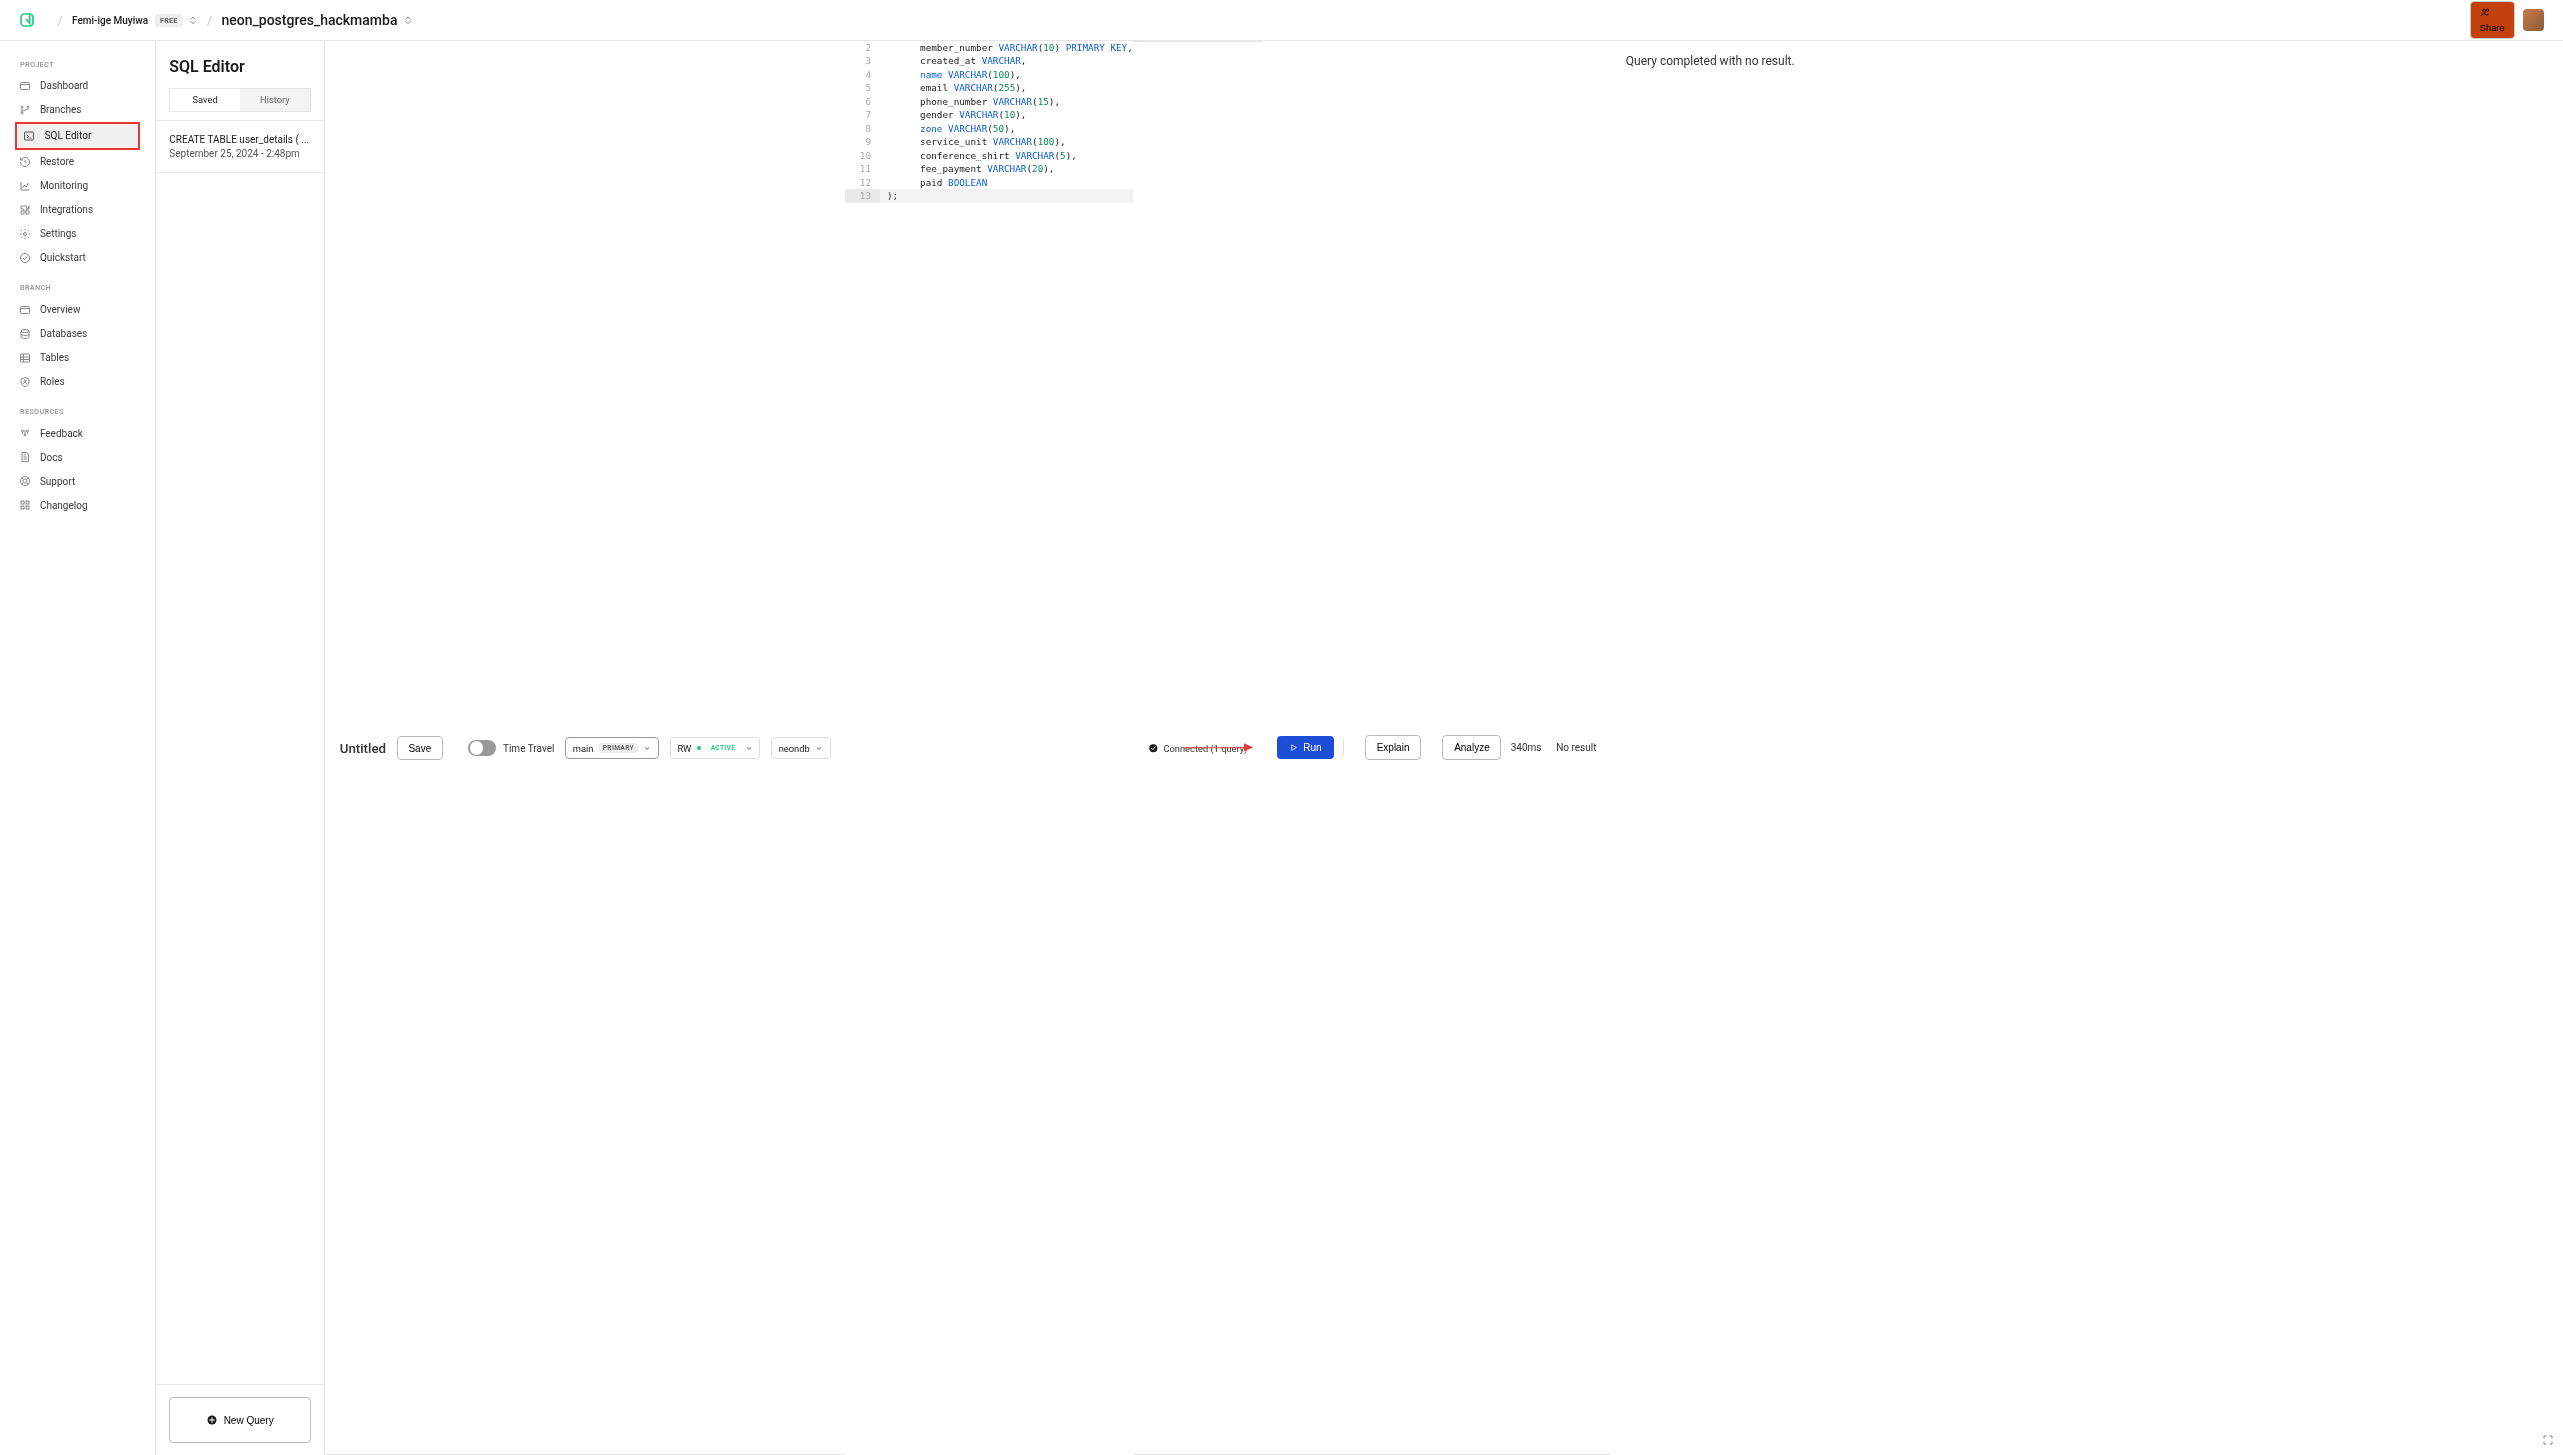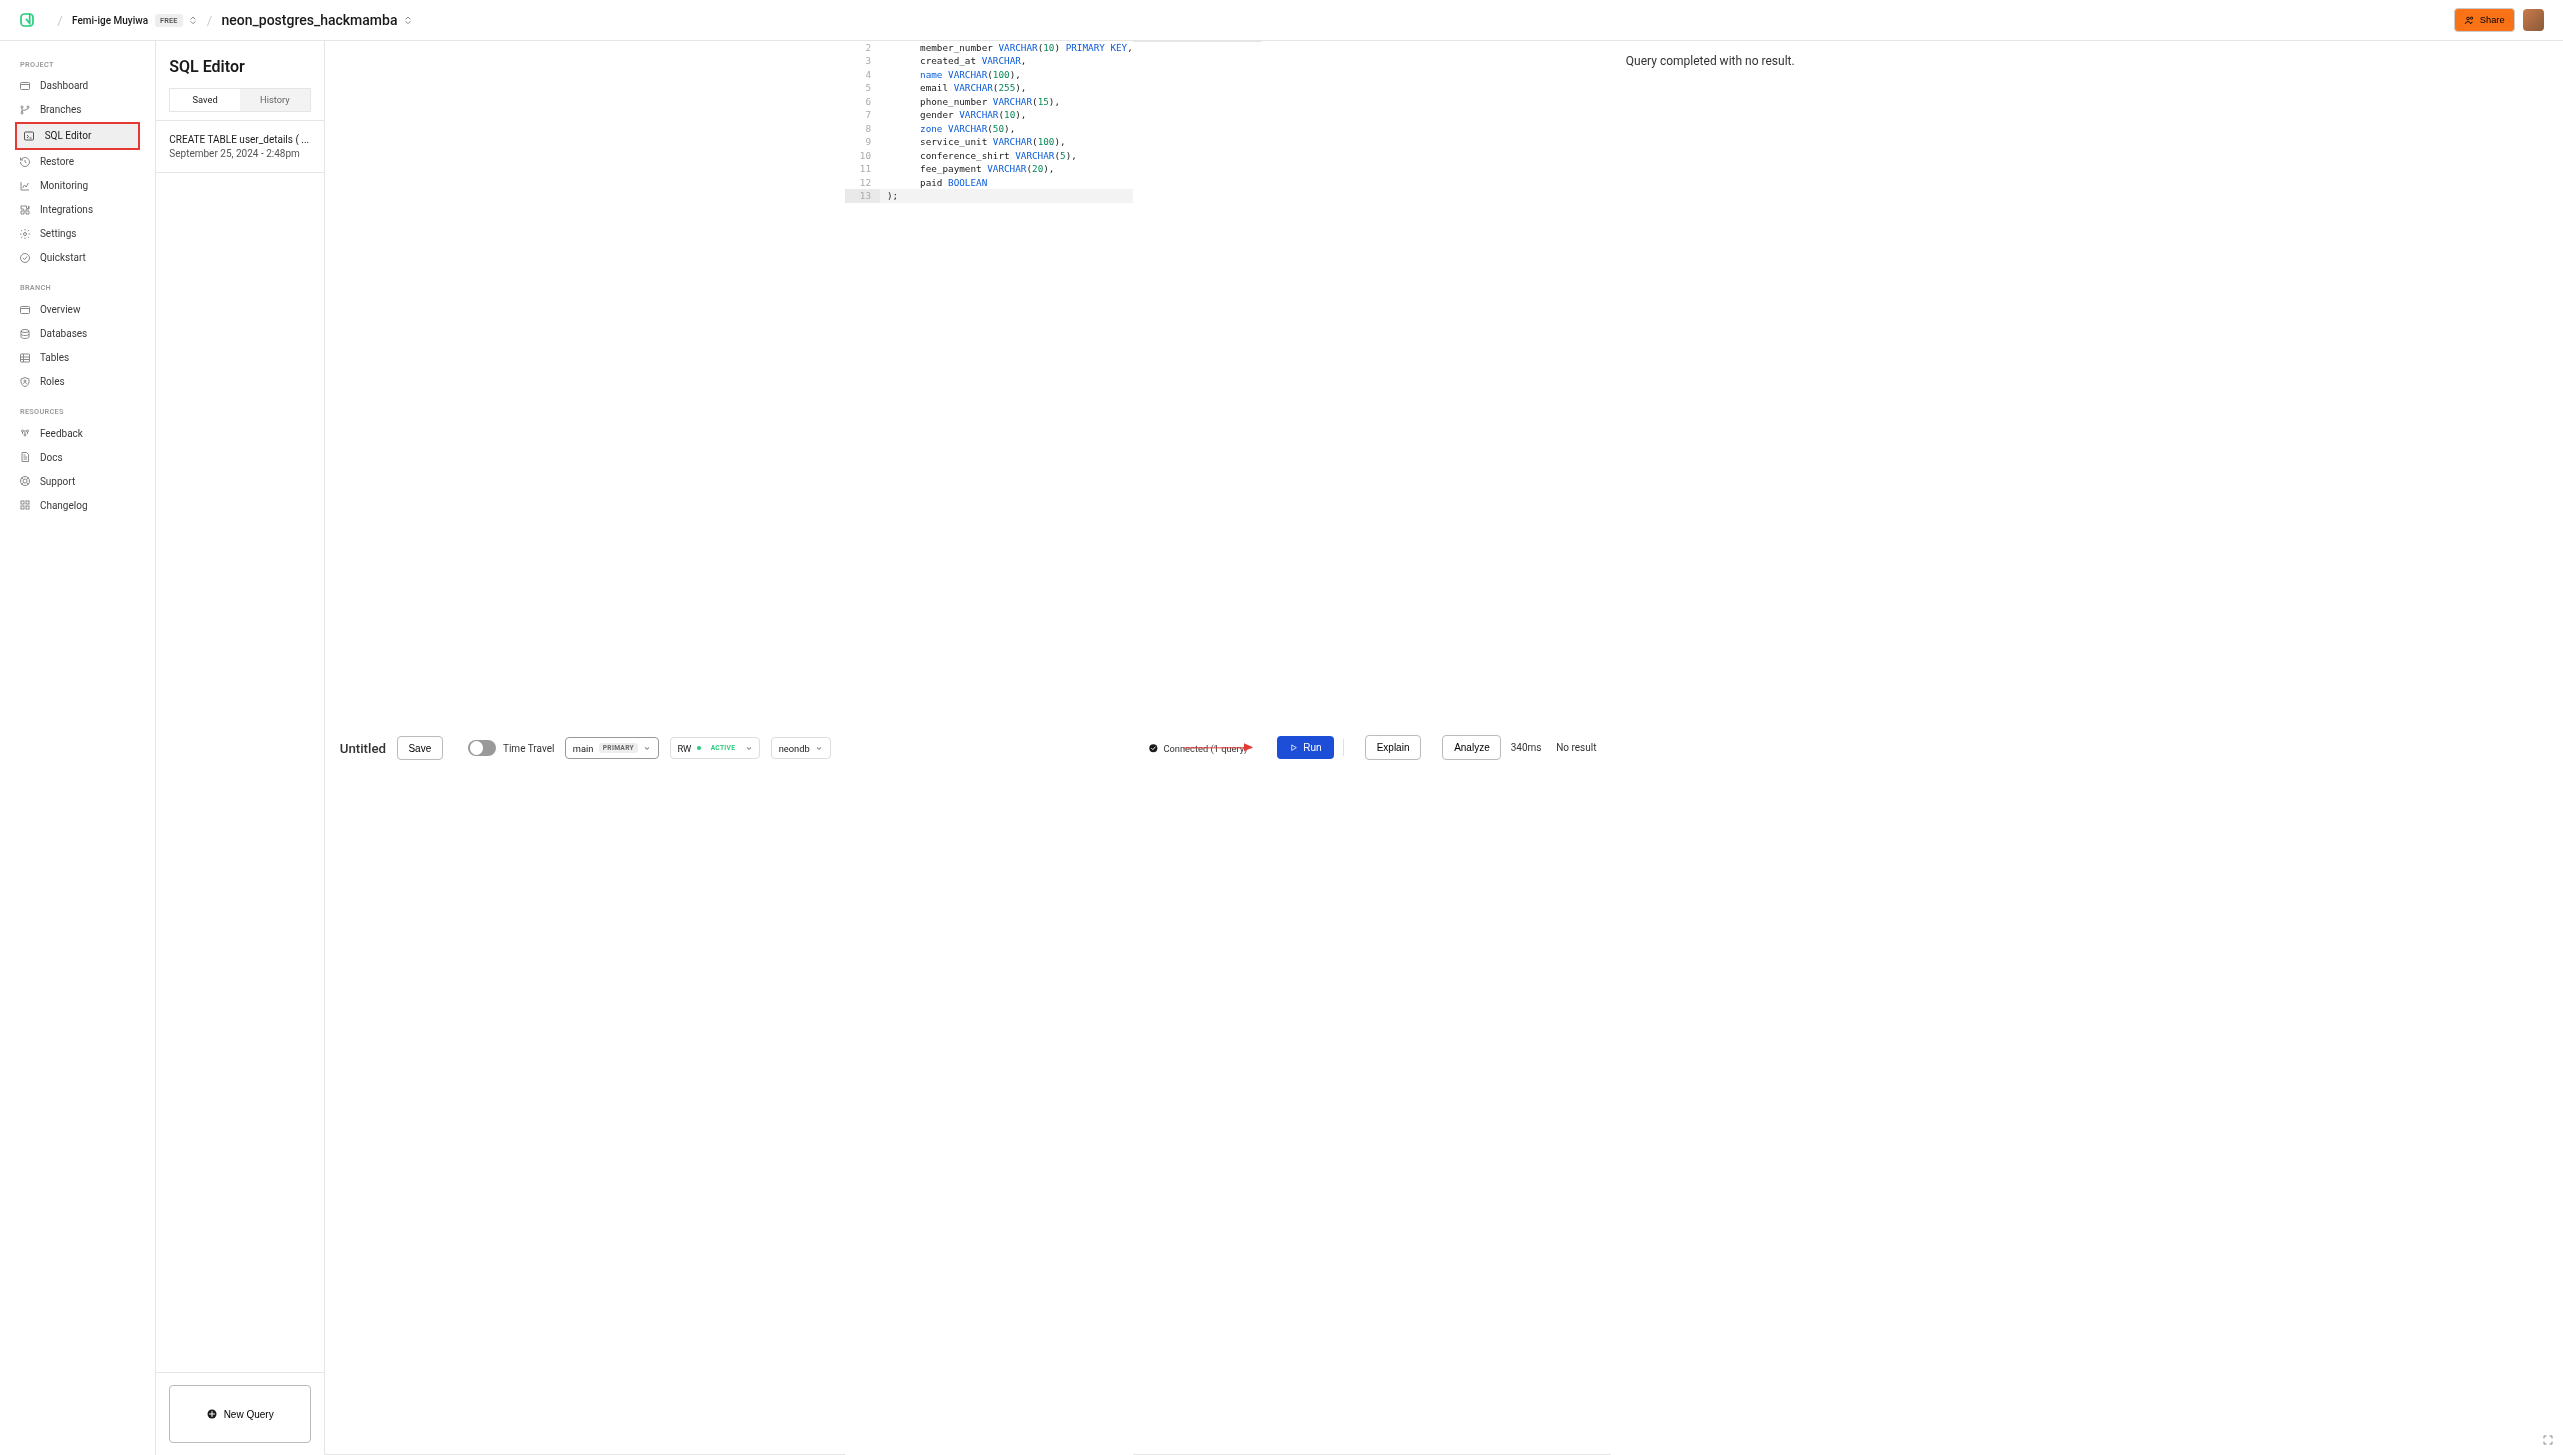--- a/index.html
+++ b/index.html
@@ -5,42 +5,42 @@
 * { box-sizing: border-box; margin: 0; padding: 0; }
 body { font-family: -apple-system, BlinkMacSystemFont, "Segoe UI", Roboto, sans-serif; font-size: 9.3px; color: #1a1a1a; background: #fff; }
 .topbar { display: flex; align-items: center; height: 41px; padding: 0 18.7px; border-bottom: 0.7px solid #e5e5e5; }
 .logo { width: 16px; height: 16px; margin-right: 13.3px; }
 .crumb-sep { color: #ccc; margin: 0 9.3px; font-size: 13.3px; }
 .crumb-user { font-weight: 500; color: #1a1a1a; font-size: 10px; }
 .badge-free { background: #eee; color: #555; font-size: 7.3px; font-weight: 600; letter-spacing: 0.1px; padding: 2px 5.3px; border-radius: 2.7px; margin-left: 6.7px; }
 .crumb-updown { color: #888; margin-left: 6.7px; }
 .crumb-project { font-weight: 500; font-size: 14px; }
 .topbar-right { margin-left: auto; display: flex; align-items: center; gap: 8px; }
-.share-btn { border: 0.7px solid #ccc; background: #f97316; border-radius: 4px; padding: 5.3px 9.3px; font-size: 9.3px; font-weight: 500; display: flex; align-items: flex-start; gap: 4.7px; cursor: pointer; }
+.share-btn { border: 0.7px solid #ccc; background: #c2410c; border-radius: 4px; padding: 5.3px 9.3px; font-size: 9.3px; font-weight: 500; display: flex; align-items: flex-start; gap: 4.7px; cursor: pointer; flex-direction: column; }
 .avatar { width: 21.4px; height: 21.4px; border-radius: 4px; background: linear-gradient(135deg,#c97a4a,#8a5a3a); }
 .layout { display: flex; height: calc(100vh - 41px); }
 .sidebar { width: 155px; padding: 14.7px 0 6.7px 0; overflow-y: auto; }
 .side-label { font-size: 7.3px; font-weight: 600; letter-spacing: 0.3px; color: #9a9a9a; padding: 4px 20px 5.3px; }
 .side-item { display: flex; align-items: center; gap: 9.3px; padding: 6px 9.3px; margin: 0 9.3px; border-radius: 4px; color: #3a3a3a; font-size: 10px; cursor: pointer; }
 .side-item.active { background: #efefef; color: #1a1a1a; }
 .side-item.highlight { border: 2px solid #e53935; border-radius: 0; margin: 0 14.7px 0 14.7px; padding: 6px 6.7px; }
 .side-item .ic { width: 12px; height: 12px; color: #888; flex-shrink: 0; }
 .side-item.active .ic { color: #555; }
 .editor-col { width: 170px; border-left: 0.7px solid #e5e5e5; border-right: 0.7px solid #e5e5e5; display: flex; flex-direction: column; }
 .editor-title { font-size: 16px; font-weight: 600; padding: 16px 13.3px 12px; }
 .tabs-row { display: flex; margin: 0 13.3px 8px; border: 0.7px solid #e5e5e5; border-radius: 0; overflow: hidden; }
 .tab { flex: 1; text-align: center; padding: 5.3px 0; font-size: 9.3px; cursor: pointer; }
 .tab.inactive { background: #f3f3f3; color: #666; }
 .tab.active-tab { background: #fff; color: #1a1a1a; }
 .history-panel { border-top: 0.7px solid #e5e5e5; border-bottom: 0.7px solid #e5e5e5; padding: 13.3px; flex-shrink: 0; }
 .hist-q { font-size: 10px; color: #1a1a1a; margin-bottom: 2.7px; white-space: nowrap; overflow: hidden; text-overflow: ellipsis; }
 .hist-ts { font-size: 10px; color: #555; }
 .history-spacer { flex: 1; }
 .newq-row { padding: 12px 13.3px; border-top: 0.7px solid #e5e5e5; }
-.newq-btn { width: 100%; border: 0.7px solid #bbb; background: #fff; border-radius: 4px; padding: 22px 0; font-size: 10px; font-weight: 500; display: flex; align-items: center; justify-content: center; gap: 5.3px; cursor: pointer; text-align: right; }
+.newq-btn { width: 100%; border: 0.7px solid #bbb; background: #fff; border-radius: 4px; padding: 16px 0; font-size: 10px; font-weight: 500; display: flex; align-items: center; justify-content: center; gap: 5.3px; cursor: pointer; text-align: right; }
 .main { flex: 1; display: flex; flex-direction: row; background: #fafafa; }
 .main-top { display: flex; align-items: center; padding: 13.3px 14.7px 12px; gap: 10.7px; border-bottom: 0.7px solid #e5e5e5; background: #fff; flex-wrap: wrap; }
 .q-title { font-size: 13.3px; font-weight: 500; color: #333; }
 .save-btn { border: 0.7px solid #bbb; background: #fff; border-radius: 4px; padding: 5.3px 10.7px; font-size: 10px; font-weight: 500; cursor: pointer; margin-left: auto; }
 .toggle-wrap { display: flex; align-items: center; gap: 6.7px; margin-left: 14.7px; }
 .toggle { width: 28px; height: 16px; background: #999; border-radius: 8px; position: relative; cursor: pointer; }
 .toggle::after { content: ''; position: absolute; left: 1.3px; top: 1.3px; width: 13.3px; height: 13.3px; background: #fff; border-radius: 50%; }
 .tt-label { font-size: 10px; color: #333; }
 .sel { border: 1.3px solid #999; background: #fff; border-radius: 4px; padding: 4.7px 6.7px; display: flex; align-items: center; gap: 5.3px; cursor: pointer; font-size: 9.3px; }
 .sel.thin { border: 0.7px solid #ddd; }

